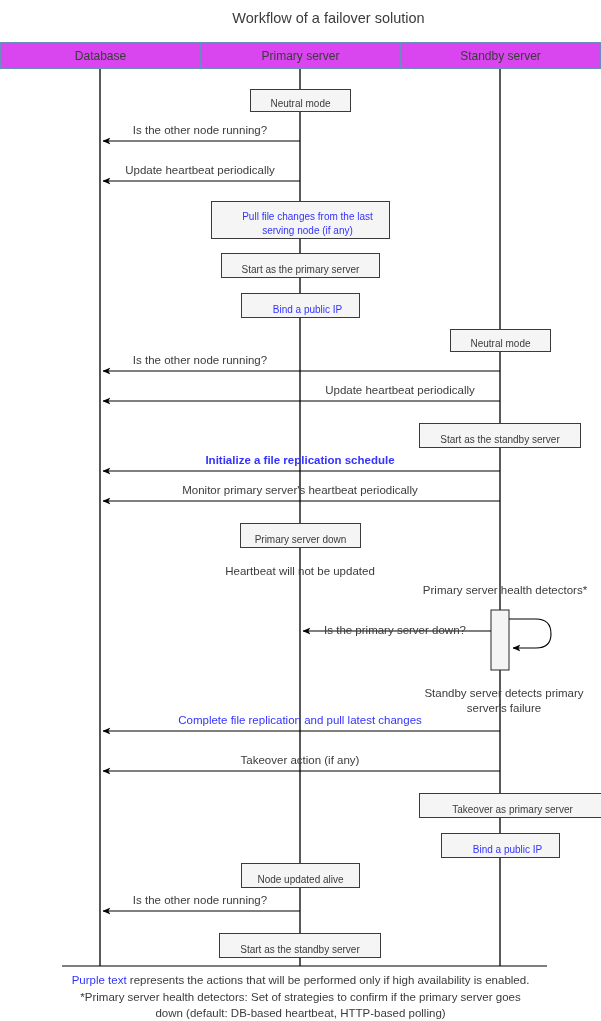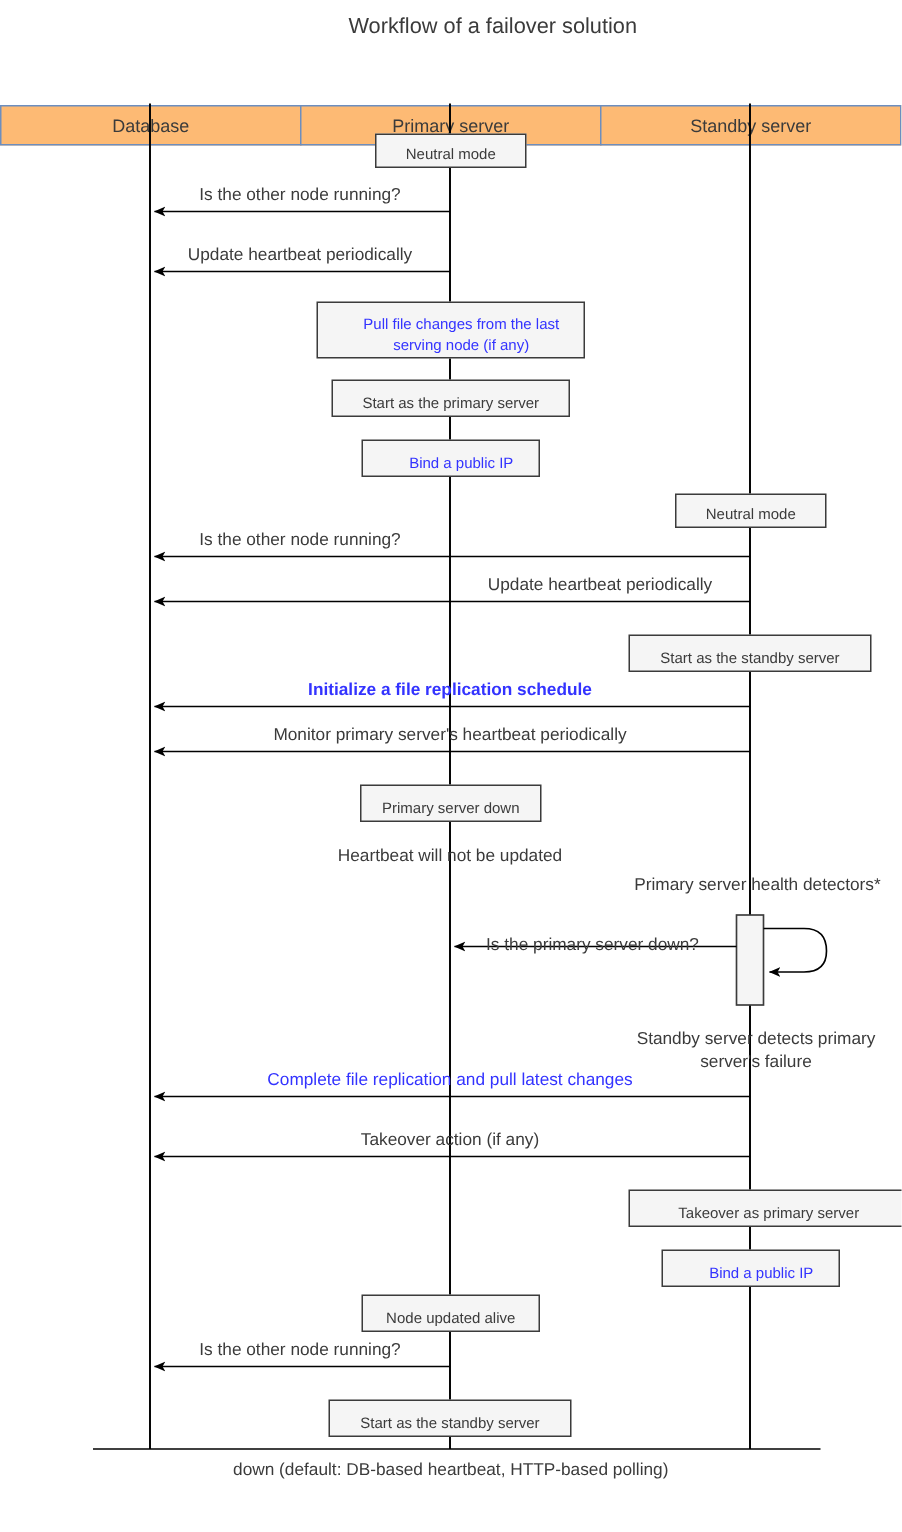--- a/index.html
+++ b/index.html
@@ -29,29 +29,28 @@
     text-align: center;
     font-size: 14.5px;
     color: #3b3b3b;
     white-space: nowrap;
     margin-left: 28px;
   }
   .hdr {
     position: absolute;
     height: 27px;
     top: 42px;
-    background: #fdba74;
+    background: #d946ef;
     border: 1px solid #6c8ebf;
     box-sizing: border-box;
     font-size: 12px;
     color: #3b3b3b;
     display: flex;
     align-items: center;
     justify-content: center;
-    margin-top: 28px;
   }
   .nodebox {
     position: absolute;
     box-sizing: border-box;
     background: #f5f5f5;
     border: 1px solid #3b3b3b;
     font-size: 10px;
     color: #3b3b3b;
     display: flex;
     align-items: flex-end;
@@ -217,14 +216,18 @@
 </div>
 <div class="note2" style="left:385px; top:583px; width:240px;">
   <span>Primary server health detectors*</span>
 </div>
 <div class="note2" style="left:384px; top:686px; width:240px;">
   <div>Standby server detects primary</div>
   <div>server's failure</div>
 </div>
 
 <div class="footer">
+  <div>
+    <span class="ptxt">Purple text</span><span> represents the actions that will be performed only if high availability is enabled.</span>
+  </div>
+  <div>*Primary server health detectors: Set of strategies to confirm if the primary server goes</div>
   <div>down (default: DB-based heartbeat, HTTP-based polling)</div>
 </div>
 
 </body></html>

